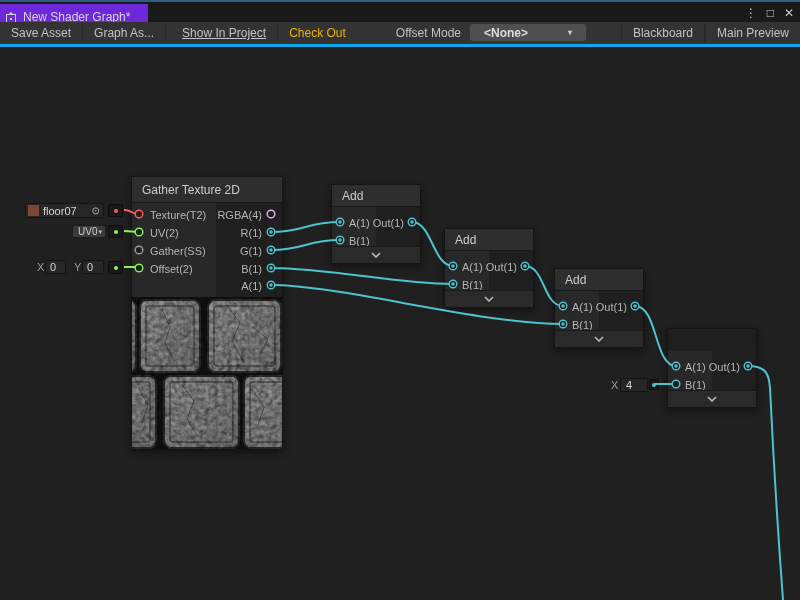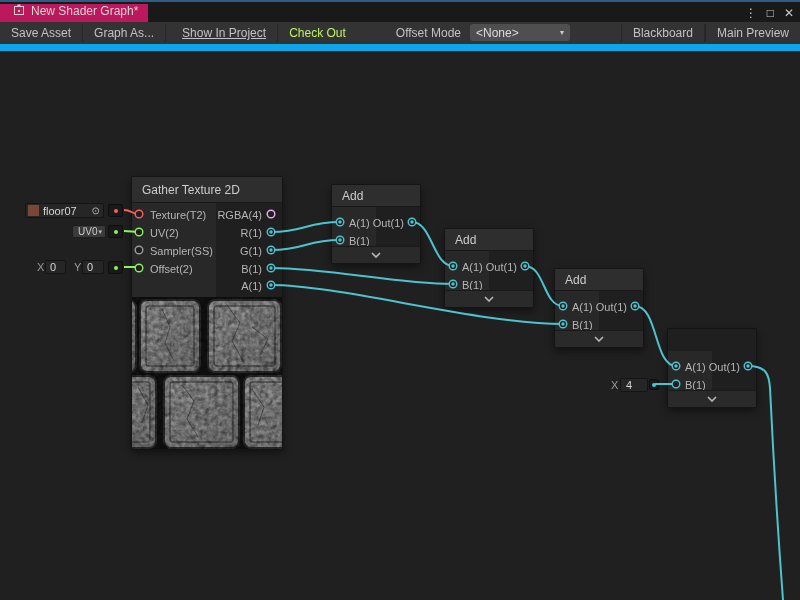--- a/index.html
+++ b/index.html
@@ -2,37 +2,37 @@
 <html><head>
 <meta charset="utf-8">
 <style>
   html,body{margin:0;padding:0;width:800px;height:600px;overflow:hidden;background:#202021;
     font-family:"Liberation Sans",sans-serif;-webkit-font-smoothing:antialiased;}
   .screen{position:relative;width:800px;height:600px;background:#202021;}
 
   
   .titlebar{position:absolute;top:0;left:0;right:0;height:22px;background:#191919;
     border-top:2px solid #2d5c87;box-sizing:border-box;z-index:20;}
-  .tab{position:absolute;left:0;top:2px;width:148px;height:20px;background:#be185d;
-    display:flex;align-items:flex-start;gap:6px;padding-left:13px;box-sizing:border-box;}
+  .tab{position:absolute;left:0;top:2px;width:148px;height:20px;background:#6d28d9;
+    display:flex;align-items:flex-end;gap:6px;padding-left:5px;box-sizing:border-box;}
   .tab-title{color:#d6d6d6;font-size:12px;white-space:nowrap;}
   .wincontrols{position:absolute;right:6px;top:2px;height:18px;display:flex;align-items:center;
     gap:10px;color:#c9c9c9;font-size:12px;}
   .wincontrols span{cursor:default;line-height:18px;}
 
   
   .toolbar{position:absolute;top:22px;left:0;right:0;height:22px;background:#333333;
-    border-bottom:7px solid #0ea5e9;box-sizing:content-box;display:flex;align-items:stretch;
+    border-bottom:3px solid #0ea5e9;box-sizing:content-box;display:flex;align-items:stretch;
     font-size:12px;color:#c2c2c2;z-index:20;}
   .tbtn{display:flex;align-items:center;padding:0 11px;white-space:nowrap;}
   .tsep{width:1px;background:#272727;margin:2px 0;}
-  .tbtn.disabled{color:#bef264;}
+  .tbtn.disabled{color:#eab308;}
   .tlabel{display:flex;align-items:center;padding:0 9px;margin-left:30px;white-space:nowrap;}
   .tdrop{display:flex;align-items:center;justify-content:space-between;width:88px;
-    background:#4f4f4f;border-radius:3px;margin:2px 6px 3px 0;padding:0 6px;color:#dcdcdc;}
+    background:#4f4f4f;border-radius:3px;margin:2px 6px 3px 0;padding:0 14px;color:#dcdcdc;font-weight:bold;}
   .pushright{margin-left:auto;}
 
   
   .graph{position:absolute;inset:0;z-index:1;}
   .node{position:absolute;background:#1f1f1f;border:1px solid #141414;border-radius:2px;
     box-shadow:0 3px 8px rgba(0,0,0,.45);box-sizing:border-box;z-index:2;}
   .nheader{position:absolute;left:0;right:0;top:0;background:#2e2e2e;border-bottom:1px solid #191919;
     color:#cdcdcd;font-size:12px;padding-left:10px;box-sizing:border-box;display:flex;align-items:center;}
   .incol{position:absolute;background:#282828;}
   .prow{position:absolute;height:14px;line-height:14px;font-size:11px;color:#b5b5b5;white-space:nowrap;}
@@ -64,21 +64,21 @@
 
   <div class="graph">
 
     <div class="node" style="left:131px;top:176px;width:152px;height:274px;">
       <div class="nheader" style="height:26px;">
         <span>Gather Texture 2D</span>
       </div>
       <div class="incol" style="left:0;top:26px;width:84px;height:94px;"></div>
       <div class="prow" style="left:18px;top:31px;">Texture(T2)</div>
       <div class="prow" style="left:18px;top:49px;">UV(2)</div>
-      <div class="prow" style="left:18px;top:67px;">Sampler(SS)</div>
+      <div class="prow" style="left:18px;top:67px;">Gather(SS)</div>
       <div class="prow" style="left:18px;top:85px;">Offset(2)</div>
       <div class="prow right" style="right:20px;top:31px;">RGBA(4)</div>
       <div class="prow right" style="right:20px;top:49px;">R(1)</div>
       <div class="prow right" style="right:20px;top:67px;">G(1)</div>
       <div class="prow right" style="right:20px;top:85px;">B(1)</div>
       <div class="prow right" style="right:20px;top:102px;">A(1)</div>
 
       <svg class="preview" width="150" height="152" viewBox="0 0 150 152">
         <defs>
           <linearGradient id="tg" x1="0" y1="0" x2="1" y2="1">

